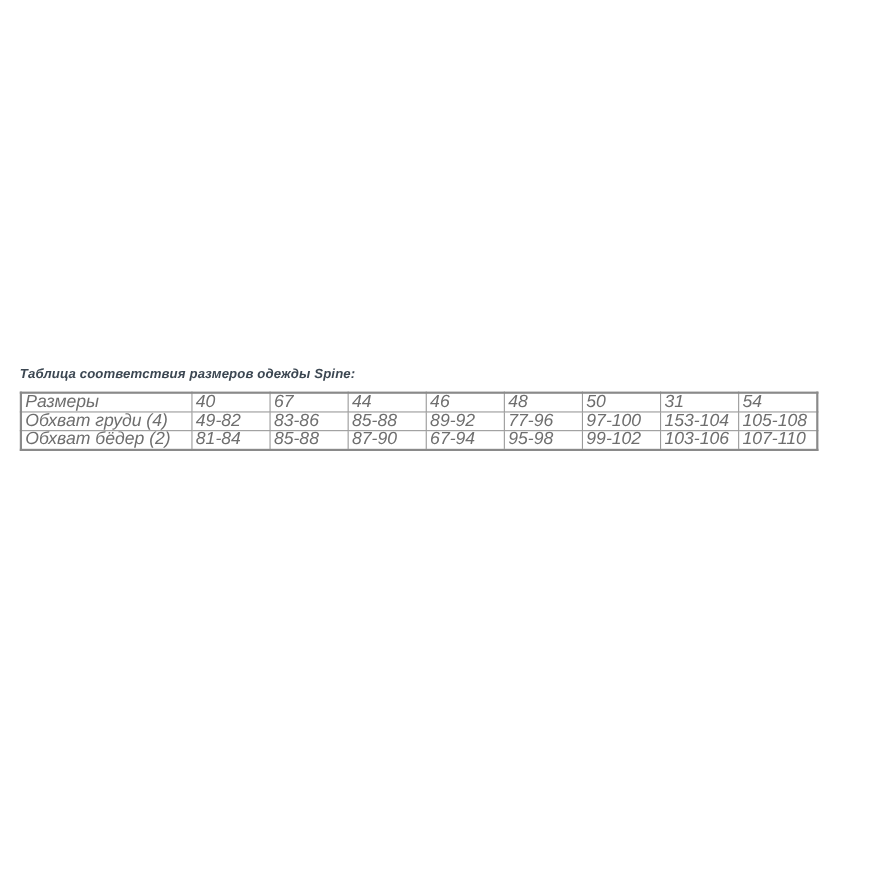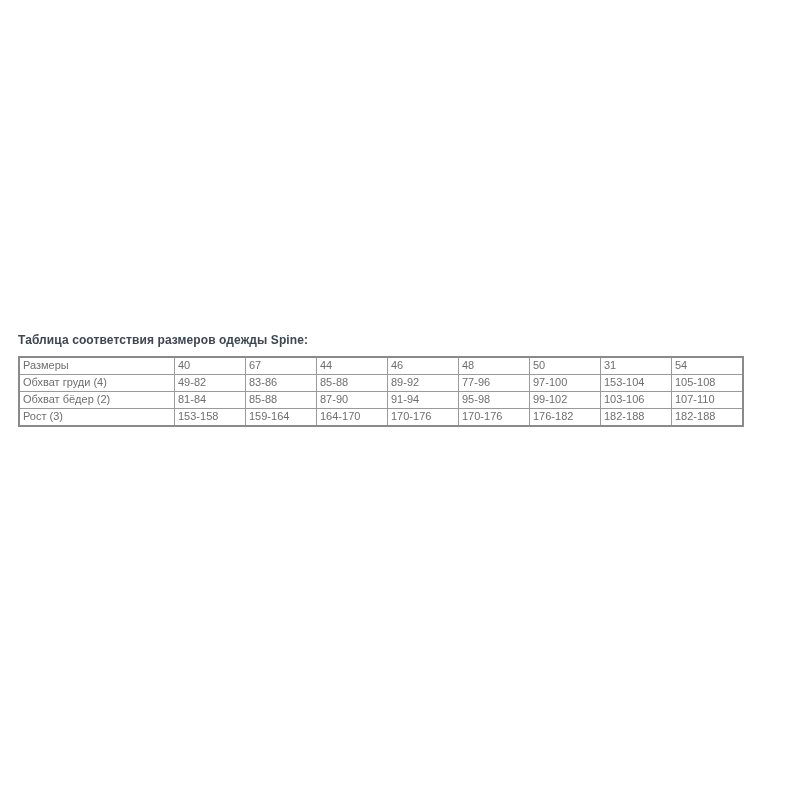--- a/index.html
+++ b/index.html
@@ -12,35 +12,36 @@
     height: 800px;
     position: relative;
     font-family: "Liberation Sans", "DejaVu Sans", sans-serif;
     overflow: hidden;
   }
   .content {
     position: absolute;
     left: 18px;
     top: 333px;
     width: 720px;
+    font-style: italic;
   }
   .page-title {
     font-size: 12px;
     font-weight: bold;
     color: #3c4752;
     line-height: 14px;
     margin: 0 0 9px 0;
     letter-spacing: 0.1px;
   }
   table.size-table {
     border-collapse: collapse;
     table-layout: fixed;
     width: 718px;
     border: 2px solid #8a8a8a;
-    font-size: 11px;
+    font-size: 16px;
     color: #6e6e6e;
   }
   table.size-table td {
     border: 1px solid #9a9a9a;
     padding: 1px 3px 2px 3px;
     height: 13px;
     line-height: 13px;
     white-space: nowrap;
     overflow: hidden;
     vertical-align: middle;
@@ -80,32 +81,21 @@
           <td class="value-cell">77-96</td>
           <td class="value-cell">97-100</td>
           <td class="value-cell">153-104</td>
           <td class="value-cell">105-108</td>
         </tr>
         <tr>
           <td class="label-cell">Обхват бёдер (2)</td>
           <td class="value-cell">81-84</td>
           <td class="value-cell">85-88</td>
           <td class="value-cell">87-90</td>
-          <td class="value-cell">91-94</td>
+          <td class="value-cell">67-94</td>
           <td class="value-cell">95-98</td>
           <td class="value-cell">99-102</td>
           <td class="value-cell">103-106</td>
           <td class="value-cell">107-110</td>
-        </tr>
-        <tr>
-          <td class="label-cell">Рост (3)</td>
-          <td class="value-cell">153-158</td>
-          <td class="value-cell">159-164</td>
-          <td class="value-cell">164-170</td>
-          <td class="value-cell">170-176</td>
-          <td class="value-cell">170-176</td>
-          <td class="value-cell">176-182</td>
-          <td class="value-cell">182-188</td>
-          <td class="value-cell">182-188</td>
         </tr>
       </tbody>
   </table>
 </div>
 
 </body></html>

